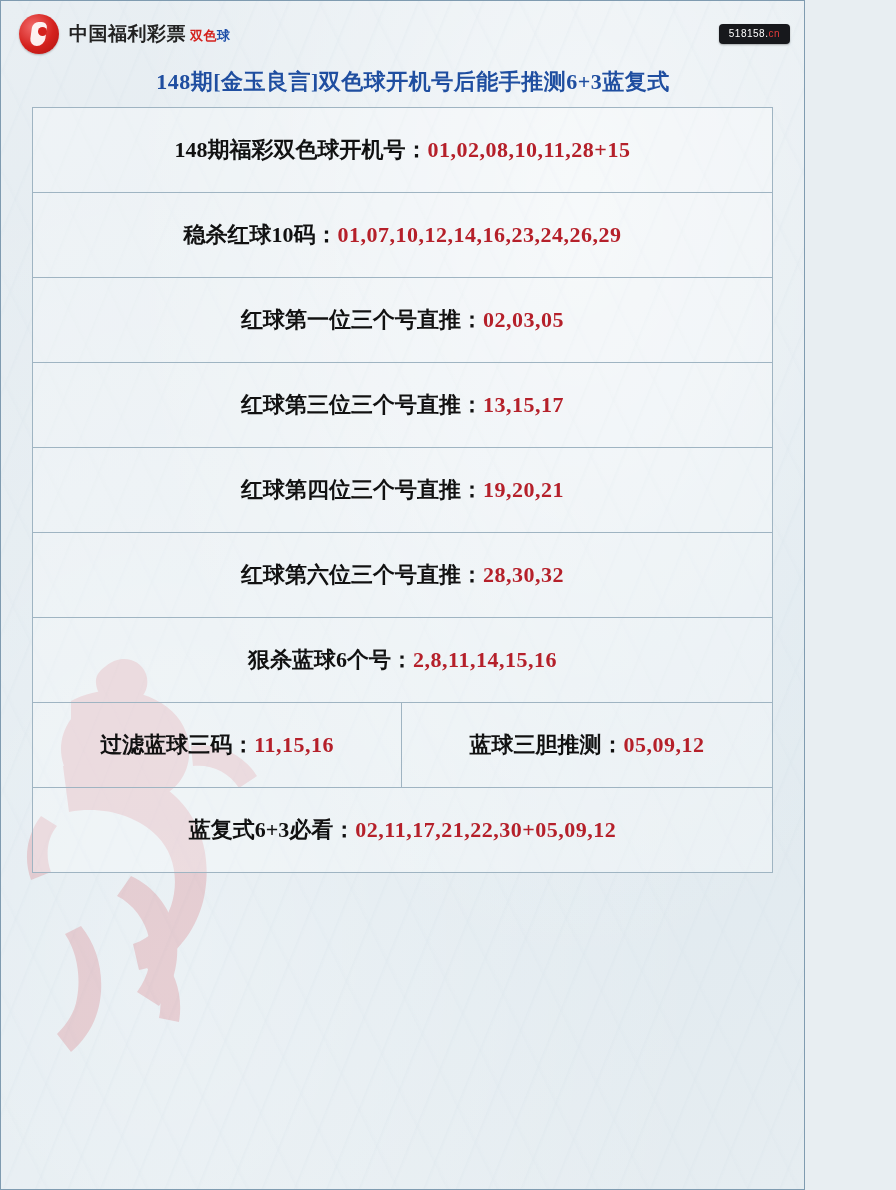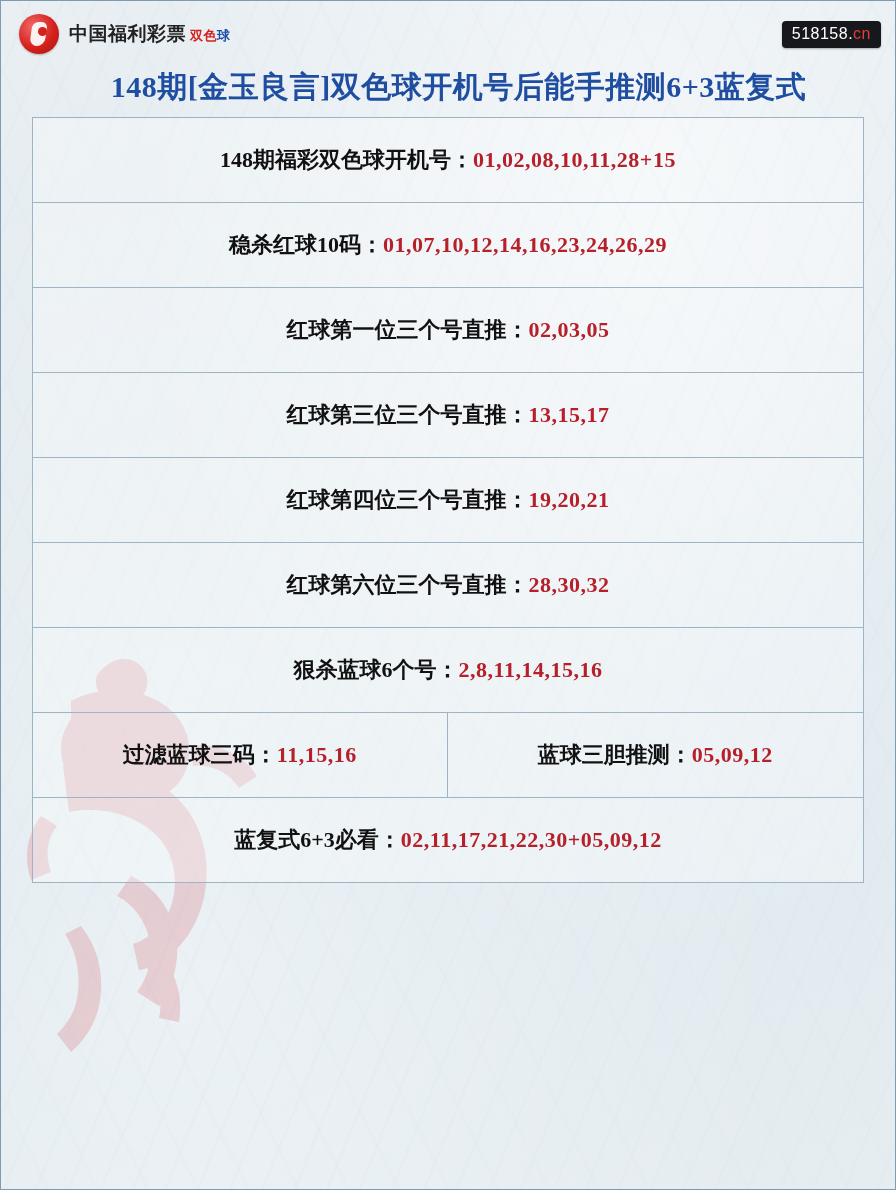--- a/index.html
+++ b/index.html
@@ -8,21 +8,21 @@
   }
   body {
     width: 896px;
     height: 1190px;
     font-family: "Liberation Serif", "DejaVu Serif", serif;
     background: #e8eef2;
     overflow: hidden;
   }
   .page {
     position: relative;
-    width: 896px;
+    width: 805px;
     height: 1190px;
     box-sizing: border-box;
     border: 1px solid #7f9bb0;
     background:
       radial-gradient(ellipse at 72% 18%, rgba(255,255,255,0.55) 0%, rgba(255,255,255,0) 55%),
       radial-gradient(ellipse at 20% 80%, rgba(255,255,255,0.35) 0%, rgba(255,255,255,0) 60%),
       linear-gradient(160deg, #e9eff3 0%, #e3ebf0 35%, #dfe9ef 60%, #e6edf1 100%);
     overflow: hidden;
   }
   
@@ -106,32 +106,32 @@
     font-weight: bold;
     letter-spacing: 0.5px;
   }
   .brand-sub .s-red { color: #d4211d; }
   .brand-sub .s-blue { color: #1d4ea8; }
   .site-chip {
     margin-left: auto;
     background: #17181c;
     color: #ffffff;
     font-family: "Liberation Sans", sans-serif;
-    font-size: 16px;
+    font-size: 10px;
     padding: 4px 10px 5px;
     border-radius: 4px;
     letter-spacing: 0.5px;
     box-shadow: 0 1px 2px rgba(0,0,0,0.3);
   }
   .site-chip .chip-tld { color: #e43b3b; }
 
   .title {
     position: relative;
     text-align: center;
-    font-size: 30px;
+    font-size: 22px;
     line-height: 1.2;
     color: #1f4ea0;
     font-weight: bold;
     padding: 2px 20px 12px;
     letter-spacing: 0.5px;
     margin-left: 21px;
   }
   .table-wrap {
     position: relative;
     margin: 0 31px;

